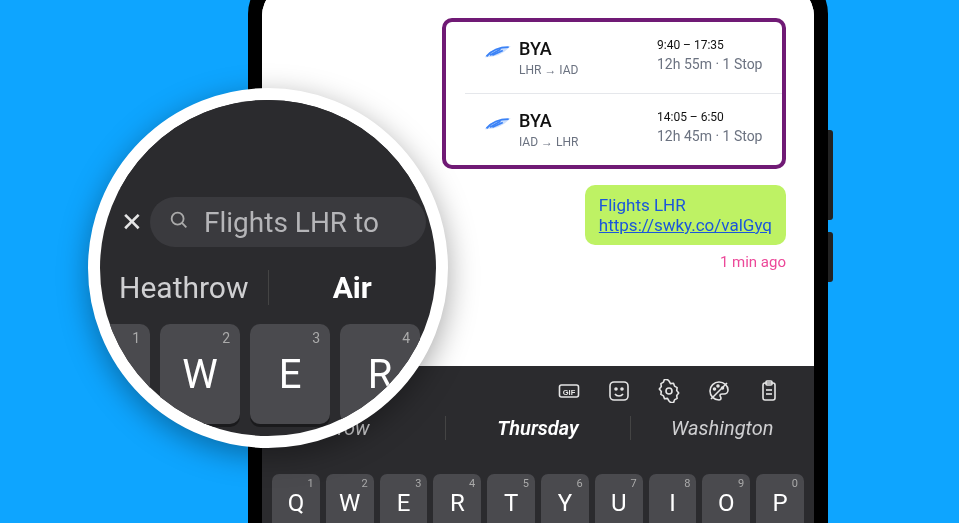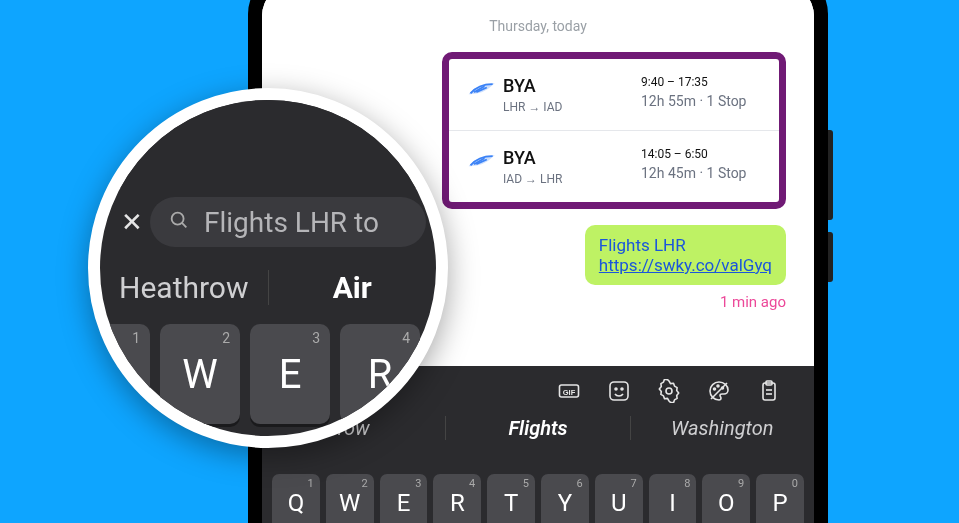--- a/index.html
+++ b/index.html
@@ -55,23 +55,24 @@
     padding-top: 34px;
   }
   .date-header {
     text-align: center;
     color: #9aa0a6;
     font-size: 14px;
     margin-bottom: 18px;
   }
   .flight-card {
     margin: 0 28px 0 180px;
-    border: 7px solid #701a75;
+    border: 4px solid #701a75;
     border-radius: 10px;
     background: #fff;
+    padding-left: 19px;
   }
   .flight {
     display: flex;
     align-items: flex-start;
     padding: 16px 18px;
     gap: 8px;
   }
   .flight + .flight { border-top: 1px solid #e5e7eb; }
   .wing-icon {
     width: 28px;
@@ -287,21 +288,20 @@
 </style>
 </head>
 <body>
 
 <div class="phone">
   <div class="phone-btn1"></div>
   <div class="phone-btn2"></div>
   <div class="phone-inner">
 
     <div class="chat">
-      <div class="date-header">Thursday, today</div>
 
       <div class="flight-card">
         <div class="flight">
           <span class="wing-icon">
             <svg viewBox="0 0 24 24" fill="none" stroke="currentColor" stroke-width="1.5">
                 <path d="M3 14 C 8 8, 16 6, 22 6 C 18 10, 12 14, 3 14 Z" fill="currentColor" opacity="0.25"></path>
                 <path d="M3 14 C 8 8, 16 6, 22 6"></path>
                 <path d="M6 13 L15 8"></path>
                 <path d="M8 13 L17 9"></path>
               </svg>
@@ -377,21 +377,21 @@
           <svg viewBox="0 0 24 24" fill="none" stroke="currentColor" stroke-width="1.6">
               <rect x="6" y="4" width="12" height="17" rx="2"></rect>
               <rect x="9" y="2" width="6" height="4" rx="1"></rect>
               <line x1="9" y1="11" x2="15" y2="11"></line>
               <line x1="9" y1="15" x2="15" y2="15"></line>
             </svg>
         </span>
       </div>
       <div class="suggestion-bar">
         <div class="suggestion">row</div>
-        <div class="suggestion center">Flights</div>
+        <div class="suggestion center">Thursday</div>
         <div class="suggestion">Washington</div>
       </div>
       <div class="key-row">
         <div class="key">
             <span class="hint">1</span>
             <span>Q</span>
           </div>
         <div class="key">
             <span class="hint">2</span>
             <span>W</span>

